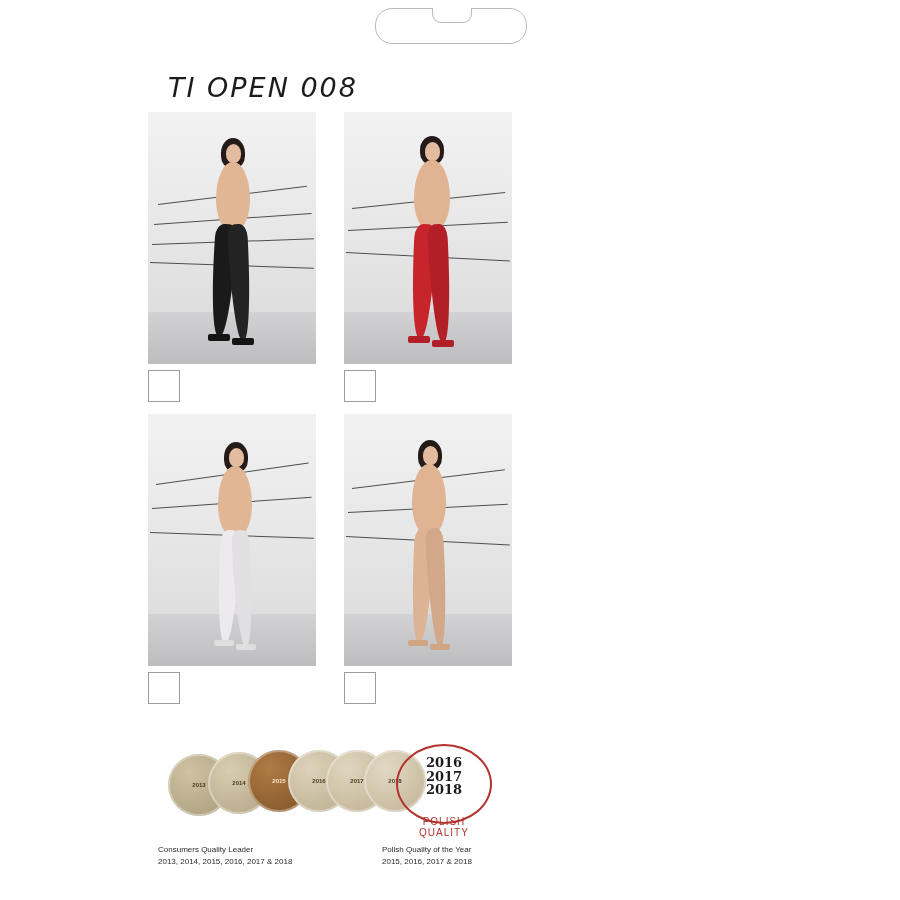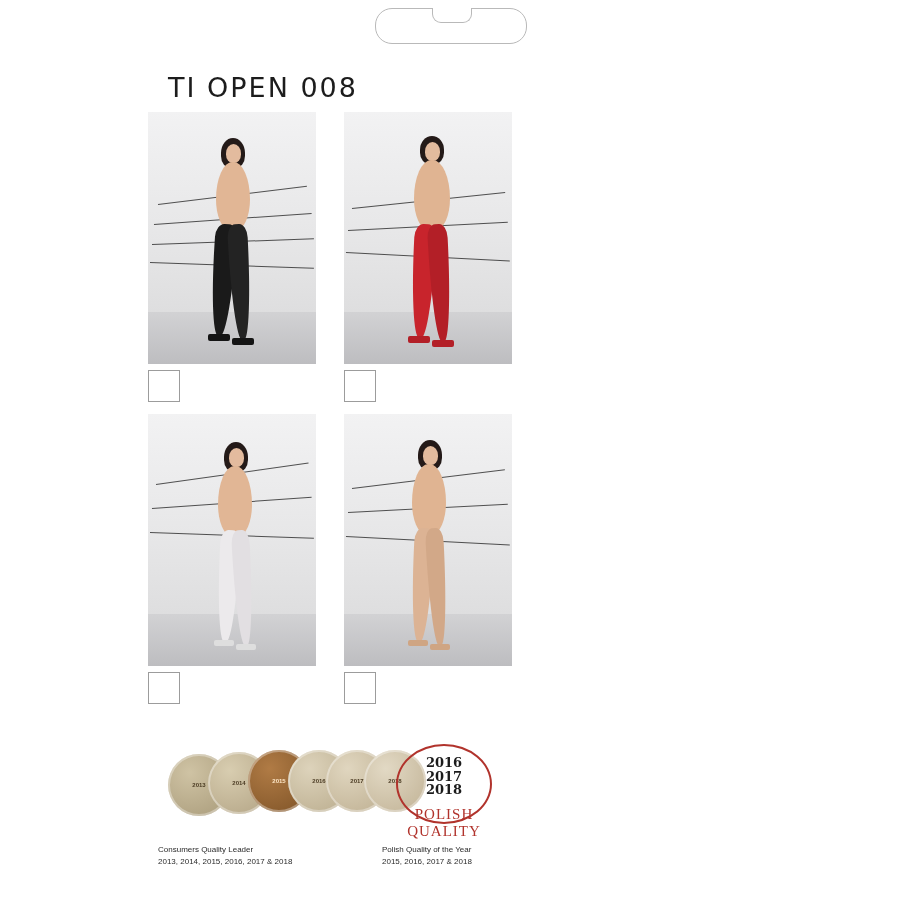--- a/index.html
+++ b/index.html
@@ -24,20 +24,21 @@
     border-bottom:1px solid #b9b9b9;border-bottom-left-radius:9px;border-bottom-right-radius:9px;
     background:#fff;
   }
 
   
   .left{position:absolute;left:0;top:0;width:600px;height:900px;}
   .title{
     position:absolute;left:168px;top:72px;
     font-size:27px;letter-spacing:2px;font-weight:400;color:#1c1c1c;
     font-family:"DejaVu Sans", sans-serif;
+    font-style:italic;
   }
 
   .photos{position:absolute;left:148px;top:112px;width:380px;}
   .photo{
     position:absolute;width:168px;height:252px;overflow:hidden;
     background:#e9e9ea;
   }
   .p1{left:0;top:0;}
   .p2{left:196px;top:0;}
   .p3{left:0;top:302px;}
@@ -68,22 +69,22 @@
   .awards{position:absolute;left:168px;top:740px;width:350px;height:130px;}
   .coins{position:absolute;left:0;top:0;}
   .coin{position:absolute;width:62px;height:62px;border-radius:50%;
     box-shadow:inset 0 0 0 2px rgba(255,255,255,.35);}
   .coin .cl{position:absolute;left:50%;top:50%;transform:translate(-50%,-50%);
     font-size:6px;text-align:center;line-height:1.15;color:#4a3a22;font-weight:bold;}
   .pq{position:absolute;left:222px;top:4px;width:108px;height:98px;text-align:center;}
   .pq .ring{position:absolute;left:6px;top:0;width:92px;height:76px;border:2px solid #b1332c;border-radius:50%;}
   .pq .yrs{position:absolute;left:0;top:12px;width:108px;font-size:13px;font-weight:bold;line-height:1.05;color:#1b1b1b;
     font-family:"DejaVu Serif", serif;}
-  .pq .pqt{position:absolute;left:0;top:62px;width:108px;font-size:15px;color:#b1332c;letter-spacing:1px;line-height:1.1;
-    font-family:Liberation Serif, serif;}
+  .pq .pqt{position:absolute;left:0;top:72px;width:108px;font-size:10px;color:#b1332c;letter-spacing:1px;line-height:1.1;
+    font-family:Liberation Sans, sans-serif;}
   .cap{position:absolute;font-size:8px;line-height:1.5;color:#2b2b2b;}
   .cap1{left:-10px;top:104px;width:230px;}
   .cap2{left:214px;top:104px;width:124px;}
 
   
   .right{position:absolute;left:600px;top:0;width:300px;height:900px;}
 
   
   .feat{position:absolute;left:612px;top:618px;width:172px;}
 </style>

